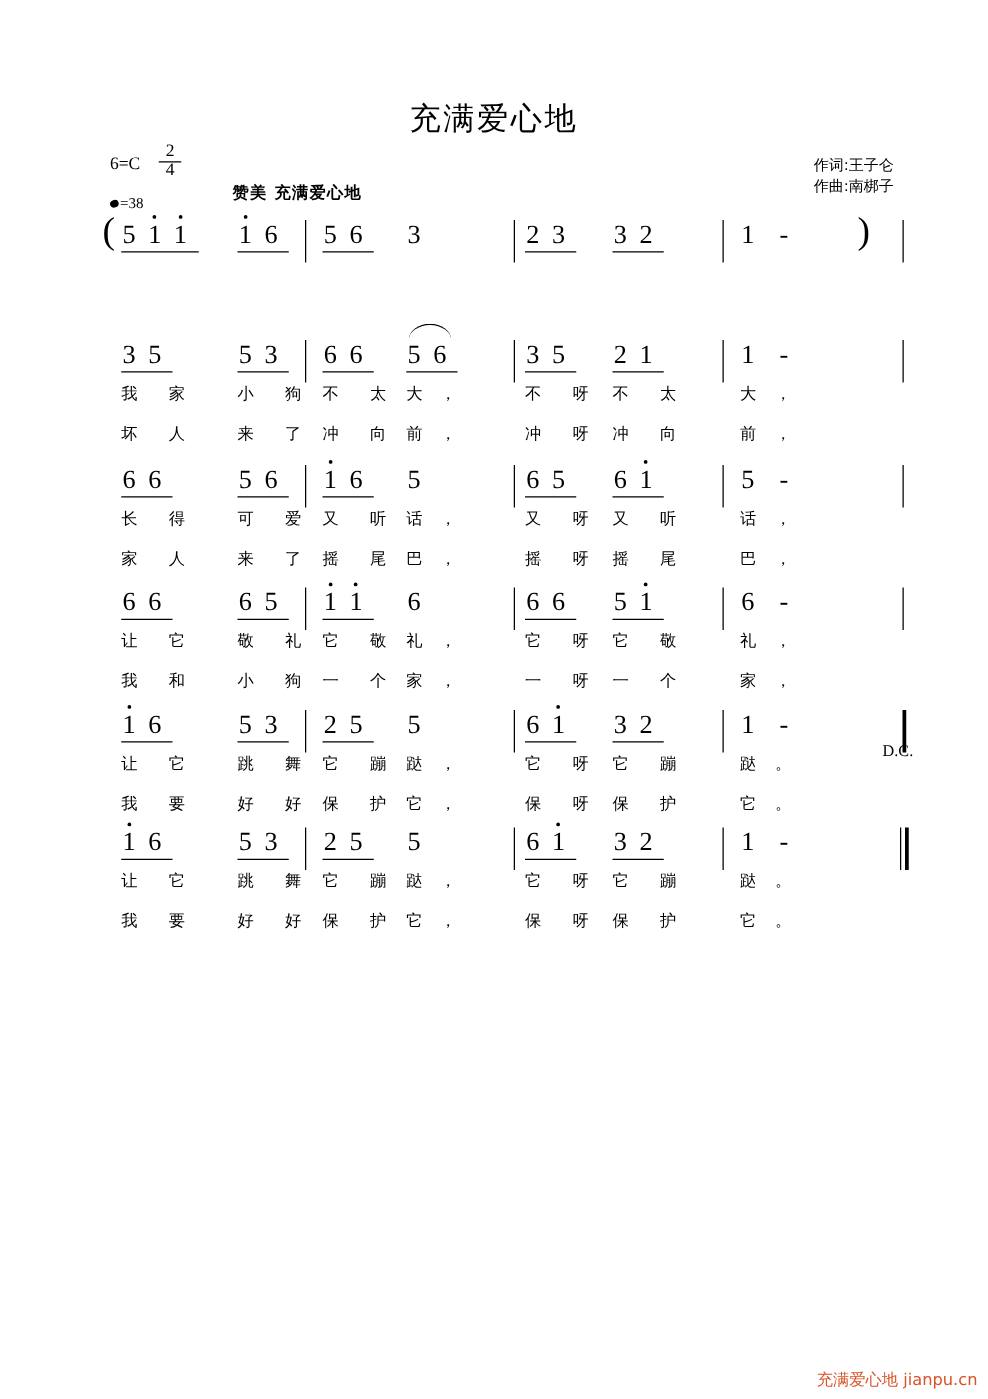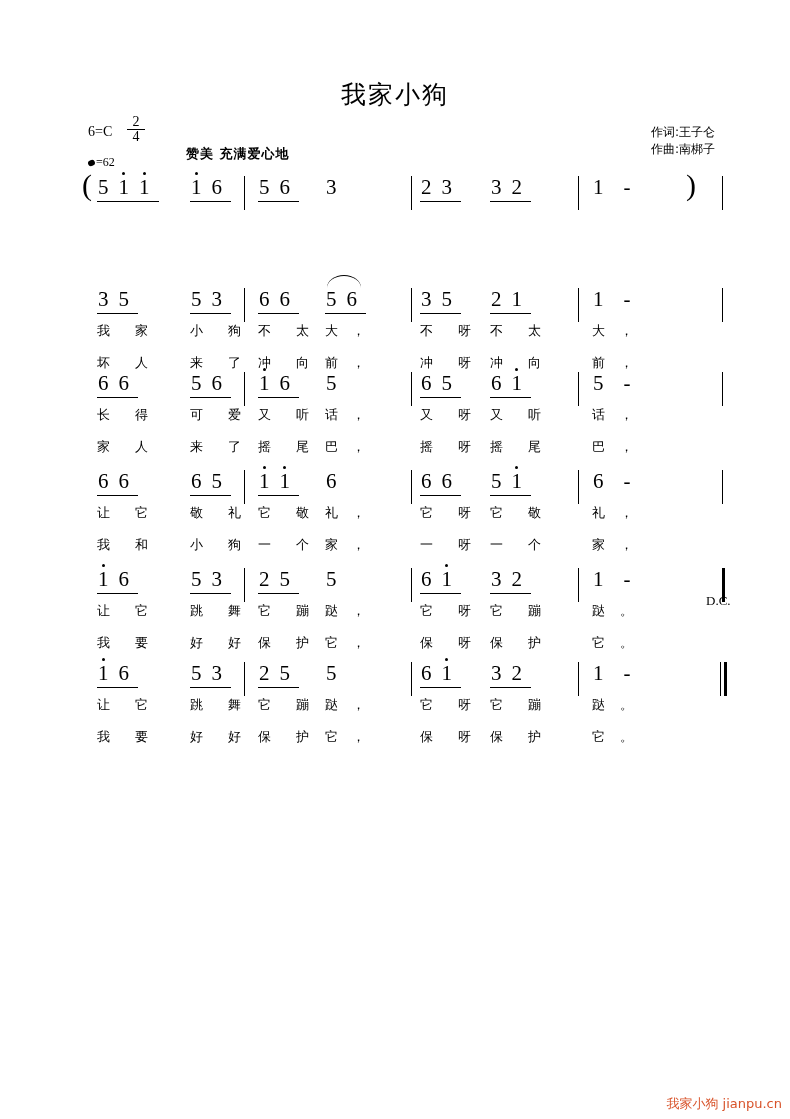--- a/index.html
+++ b/index.html
@@ -194,31 +194,31 @@
     font-size: 13px;
     font-family: "DejaVu Sans", sans-serif;
     color: #d8532a;
   }
 </style>
 </head>
 <body>
 
 <div class="page">
 
-  <div id="title">我家小狗</div>
+  <div id="title">充满爱心地</div>
 
   <div class="meta-key">6=C</div>
 
   <div class="meta-time">
     <span class="num">2</span>
     <span class="den">4</span>
   </div>
 
   <div class="tempo">
-    <span class="notehead"></span><span>=62</span>
+    <span class="notehead"></span><span>=38</span>
   </div>
 
   <div class="mood">赞美  充满爱心地</div>
 
   <div class="credits">
     <div>作词:王子仑</div>
     <div>作曲:南梆子</div>
   </div>
 
   <div class="dc" style="left:706px; top:593px;">D.C.</div>
@@ -232,21 +232,21 @@
         <span class="notegroup" style="left: 258px;"><span class="beam1"><span class="note" style="margin-right: 8px;"><span class="num">5</span></span><span class="note" style="margin-right: 8px;"><span class="num">6</span></span></span></span>
         <span class="notegroup" style="left: 325px;"><span><span class="note" style="margin-right: 8px;"><span class="num">3</span></span></span></span>
         <span class="notegroup" style="left: 420px;"><span class="beam1"><span class="note" style="margin-right: 8px;"><span class="num">2</span></span><span class="note" style="margin-right: 8px;"><span class="num">3</span></span></span></span>
         <span class="notegroup" style="left: 490px;"><span class="beam1"><span class="note" style="margin-right: 8px;"><span class="num">3</span></span><span class="note" style="margin-right: 8px;"><span class="num">2</span></span></span></span>
         <span class="notegroup" style="left: 592px;"><span><span class="note" style="margin-right: 8px;"><span class="num">1</span></span><span class="note" style="margin-left: 10px;"><span class="num dash">-</span></span></span></span>
         <span class="barline" style="left: 244px;"></span>
         <span class="barline" style="left: 411px;"></span>
         <span class="barline" style="left: 578px;"></span>
         <span class="barline" style="left: 722px;"></span>
       </div>
-      <div class="system" style="top: 272px; margin-top: 16px;">
+      <div class="system" style="top: 272px;">
         <span class="notegroup" style="left: 97px;"><span class="beam1"><span class="note" style="margin-right: 8px;"><span class="num">3</span></span><span class="note" style="margin-right: 8px;"><span class="num">5</span></span></span></span>
         <span class="notegroup" style="left: 190px;"><span class="beam1"><span class="note" style="margin-right: 8px;"><span class="num">5</span></span><span class="note" style="margin-right: 8px;"><span class="num">3</span></span></span></span>
         <span class="notegroup" style="left: 258px;"><span class="beam1"><span class="note" style="margin-right: 8px;"><span class="num">6</span></span><span class="note" style="margin-right: 8px;"><span class="num">6</span></span></span></span>
         <span class="notegroup" style="left: 325px;"><span class="beam1"><span class="note" style="margin-right: 8px;"><span class="num">5</span></span><span class="note" style="margin-right: 8px;"><span class="num">6</span></span></span></span>
         <span class="slur" style="left: 327px; top: -13px;"></span>
         <span class="notegroup" style="left: 420px;"><span class="beam1"><span class="note" style="margin-right: 8px;"><span class="num">3</span></span><span class="note" style="margin-right: 8px;"><span class="num">5</span></span></span></span>
         <span class="notegroup" style="left: 490px;"><span class="beam1"><span class="note" style="margin-right: 8px;"><span class="num">2</span></span><span class="note" style="margin-right: 8px;"><span class="num">1</span></span></span></span>
         <span class="notegroup" style="left: 592px;"><span><span class="note" style="margin-right: 8px;"><span class="num">1</span></span><span class="note" style="margin-left: 10px;"><span class="num dash">-</span></span></span></span>
         <span class="barline" style="left: 244px;"></span>
         <span class="barline" style="left: 411px;"></span>
@@ -443,14 +443,14 @@
         <span class="lyric-row" style="left: 352px; top: 66px;">，</span>
         <span class="lyric-row" style="left: 420px; top: 66px;">保</span>
         <span class="lyric-row" style="left: 458px; top: 66px;">呀</span>
         <span class="lyric-row" style="left: 490px; top: 66px;">保</span>
         <span class="lyric-row" style="left: 528px; top: 66px;">护</span>
         <span class="lyric-row" style="left: 592px; top: 66px;">它</span>
         <span class="lyric-row" style="left: 620px; top: 66px;">。</span>
       </div>
     </div>
 
-  <div class="footer">我家小狗 jianpu.cn</div>
+  <div class="footer">充满爱心地 jianpu.cn</div>
 </div>
 
 </body></html>

